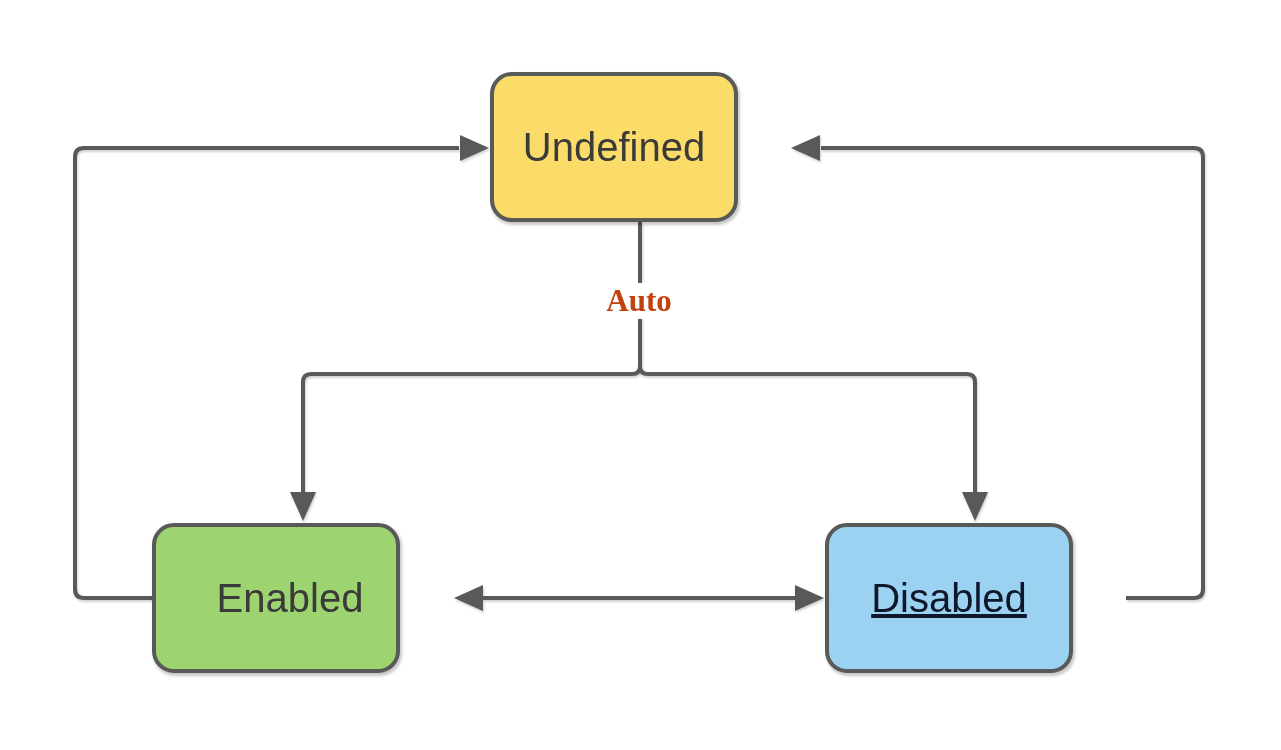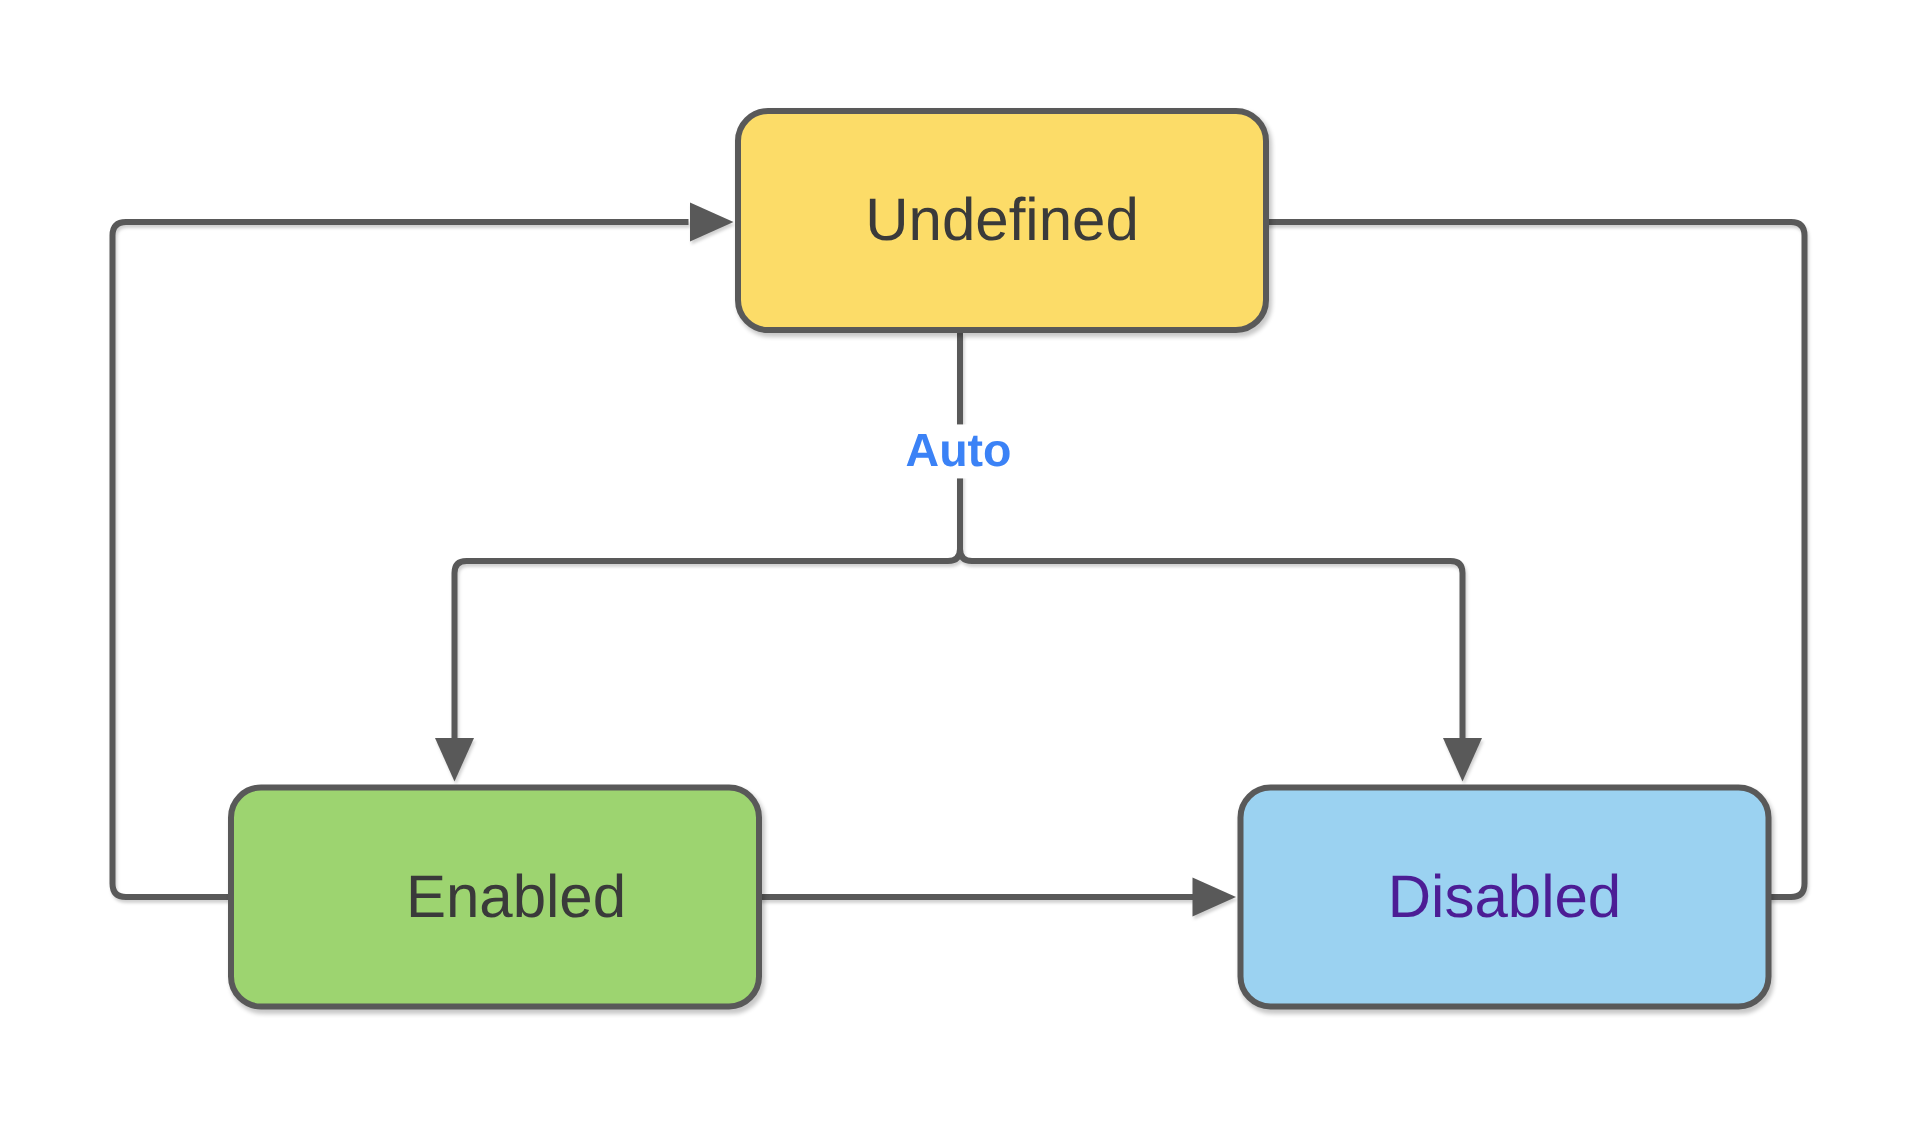--- a/index.html
+++ b/index.html
@@ -21,21 +21,21 @@
     width: 1281px;
     height: 750px;
     filter: drop-shadow(1px 2px 1px rgba(0,0,0,0.18));
   }
   .edge-layer path {
     fill: none;
     stroke-width: 4px;
   }
   .node {
     position: absolute;
-    width: 356px;
+    width: 248px;
     height: 150px;
     box-sizing: border-box;
     border: 4.5px solid #595959;
     border-radius: 22px;
     display: flex;
     align-items: center;
     justify-content: center;
     font-size: 40px;
     line-height: 1.2;
     box-shadow: 1.5px 2.5px 3px rgba(0,0,0,0.22);
@@ -90,19 +90,19 @@
   </svg>
 
   <div class="node node-undefined" style="background: rgb(252, 220, 104); border-color: rgb(89, 89, 89); color: rgb(58, 58, 58);">
     <span>Undefined</span>
   </div>
 
   <div class="node node-enabled" style="background: rgb(157, 212, 112); border-color: rgb(89, 89, 89); color: rgb(58, 58, 58); padding-left: 28px;">
     <span>Enabled</span>
   </div>
 
-  <div class="node node-disabled" style="background: rgb(155, 210, 241); border-color: rgb(89, 89, 89); color: #4c1d95;">
+  <div class="node node-disabled" style="background: rgb(155, 210, 241); border-color: rgb(89, 89, 89); color: #0f172a; text-decoration: underline;">
     <span>Disabled</span>
   </div>
 
-  <div class="edge-label" style="color: #3b82f6; background: rgb(255, 255, 255);">Auto</div>
+  <div class="edge-label" style="color: #c2410c; background: rgb(255, 255, 255); font-family: Liberation Serif, serif;">Auto</div>
 
 </div>
 
 </body></html>

